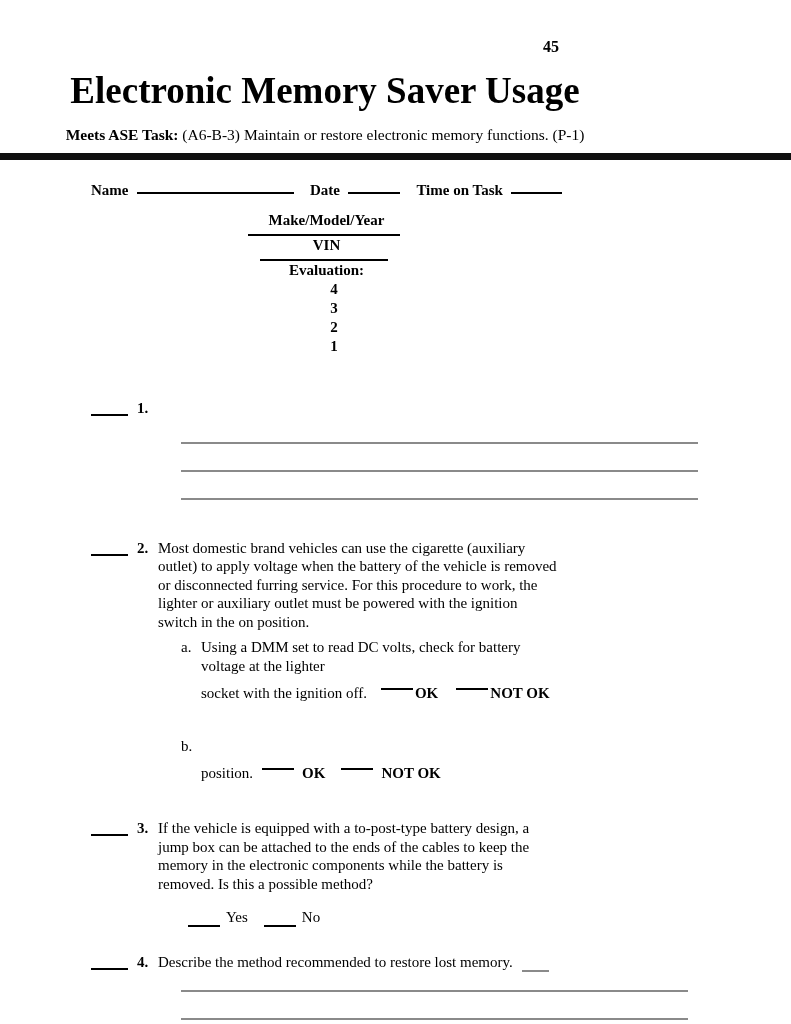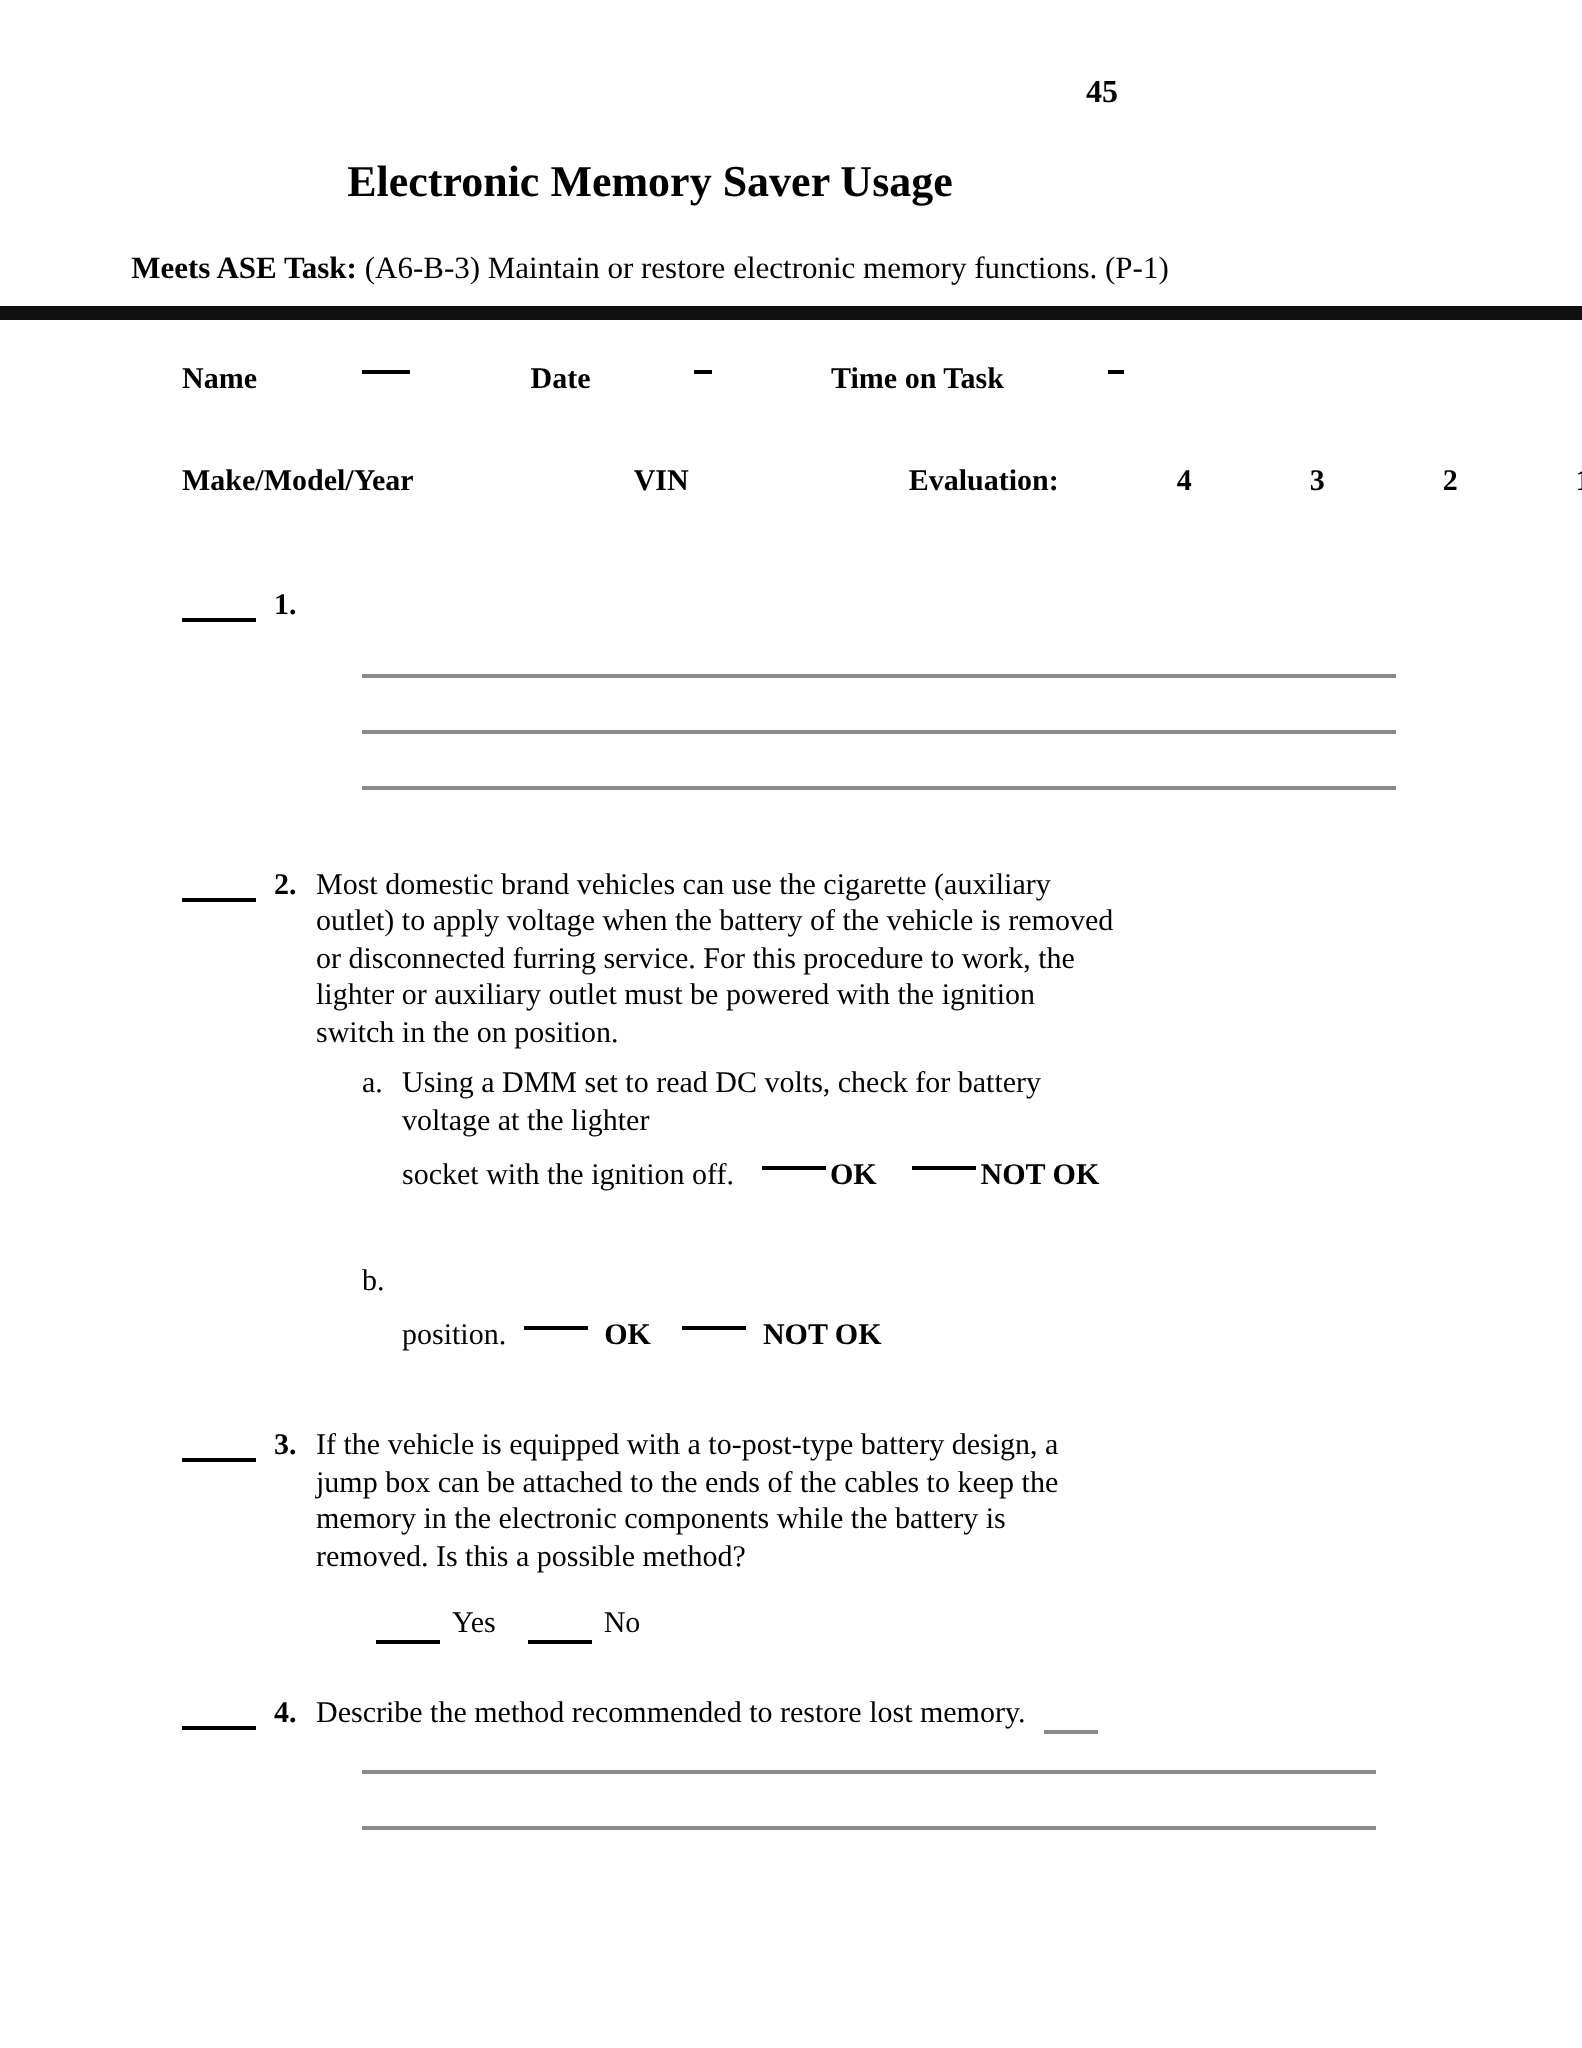--- a/index.html
+++ b/index.html
@@ -21,21 +21,21 @@
     padding: 38px 91px 0 0;
     text-align: right;
     font-weight: bold;
     font-size: 16px;
     line-height: 18px;
   }
   .doc-title {
     margin: 18px 0 0 0;
     text-align: center;
     font-weight: bold;
-    font-size: 22px;
+    font-size: 37px;
     line-height: 34px;
   }
   .ase-line {
     margin-top: 18px;
     text-align: center;
     font-size: 15.5px;
     line-height: 18px;
   }
   .ase-line .bold { font-weight: bold; }
   .header-rule {
@@ -45,26 +45,25 @@
     width: 791px;
   }
 
   .form-header {
     margin-top: 21px;
     padding: 0 88px 0 91px;
     font-size: 15px;
   }
   .fh-row {
     display: flex;
-    align-items: flex-start;
+    align-items: center;
     line-height: 19px;
     white-space: nowrap;
-    gap: 44px;
-  }
-  .fh-row + .fh-row { margin-top: 32px; }
+  }
+  .fh-row + .fh-row { margin-top: 11px; flex-direction: column; }
   .lbl { font-weight: bold; }
 
   .blank {
     display: inline-block;
     border-bottom: 2px solid #000000;
     height: 4px;
   }
   .w240 { width: 240px; margin-left: 8px; margin-right: 16px; }
   .w80  { width: 80px;  margin-left: 8px; margin-right: 16px; }
   .w78  { width: 78px;  margin-left: 8px; margin-right: 0; }

